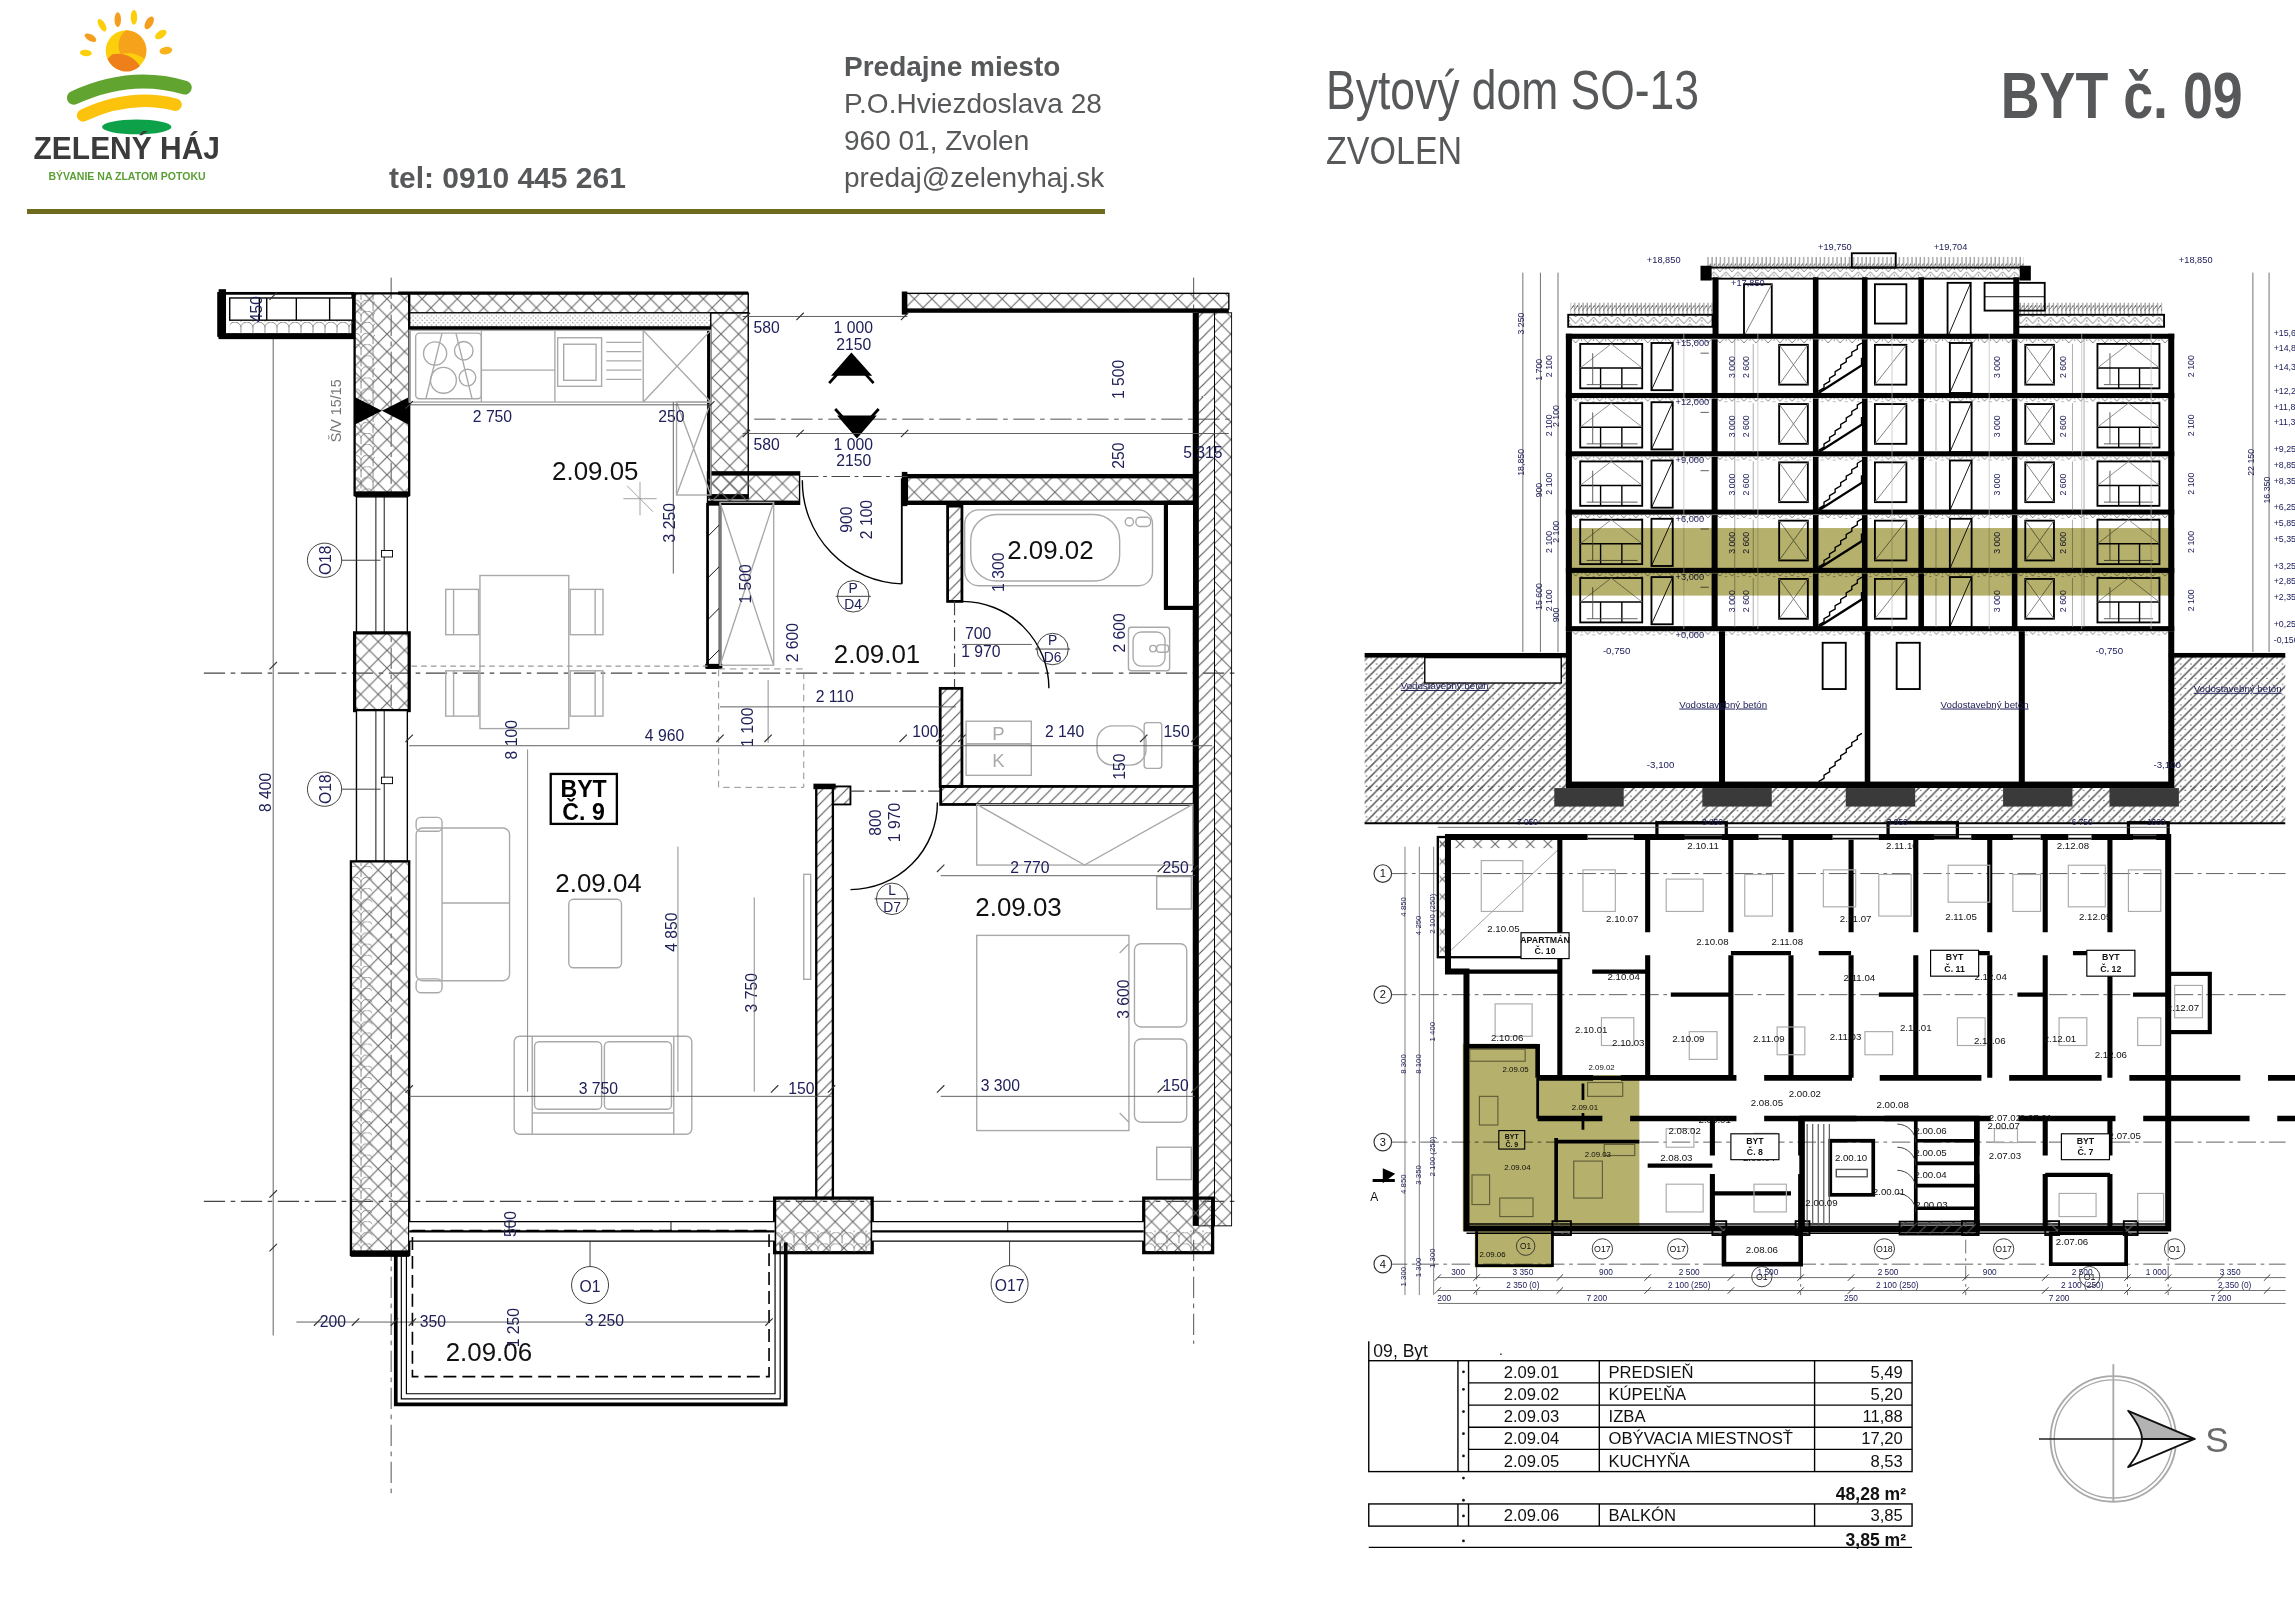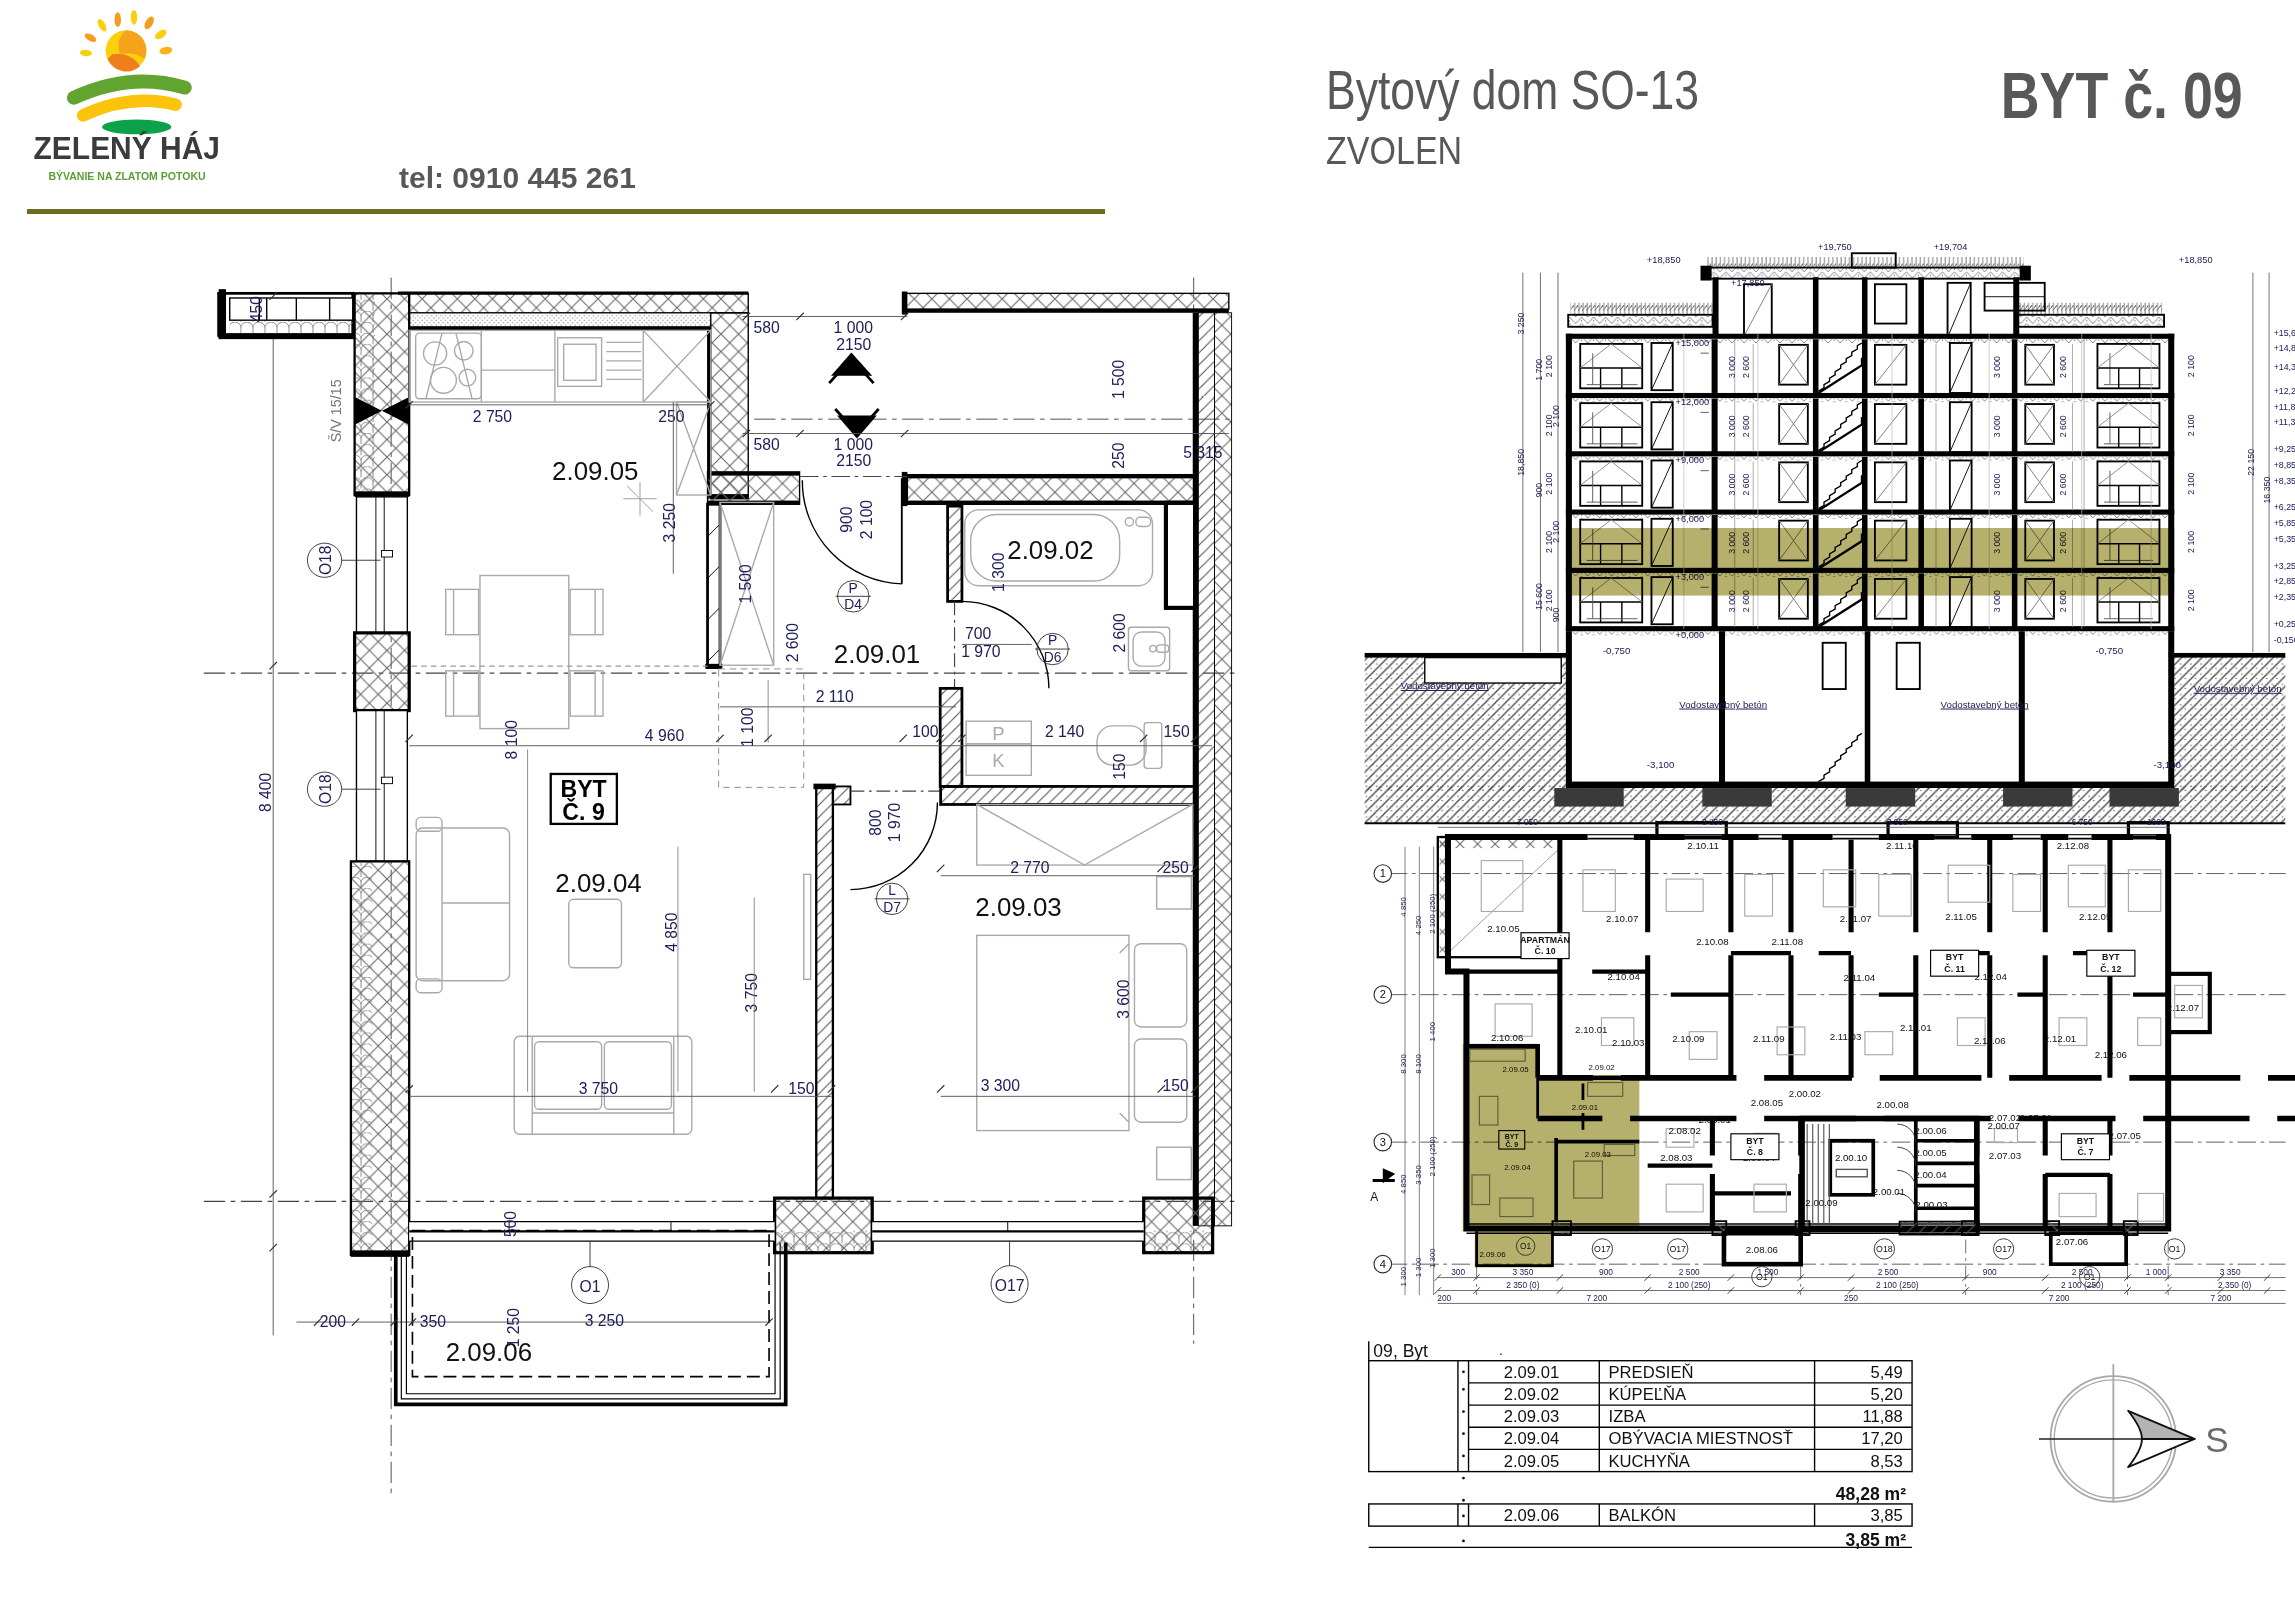--- a/index.html
+++ b/index.html
@@ -39,22 +39,25 @@
   <path d="M152,230 Q255,182 352,207" fill="none" stroke="#fcc30c" stroke-width="27" stroke-linecap="round"></path>
 
   <ellipse cx="268" cy="255" rx="75" ry="16" fill="#0da14a"></ellipse>
 </g>
 
   <text x="31" y="325" font-size="66" font-weight="bold" fill="#3b3b3c" textLength="403" lengthAdjust="spacingAndGlyphs">ZELENÝ HÁJ</text>
 
   <text x="63" y="370" font-size="23" font-weight="bold" fill="#5a9e34" textLength="340" lengthAdjust="spacingAndGlyphs">BÝVANIE NA ZLATOM POTOKU</text>
 </svg>
 
-<div class="abs gray" style="left:399px;top:161px;font-size:30px;font-weight:bold;">tel: 0910 445 261</div>
-
+<div class="abs gray" style="left:389px;top:161px;font-size:30px;font-weight:bold;">tel: 0910 445 261</div>
+
+<div class="abs gray" style="left:844px;top:48px;font-size:28px;line-height:37px;">
+<b>Predajne miesto</b><br>P.O.Hviezdoslava 28<br>960 01, Zvolen<br>predaj@zelenyhaj.sk
+</div>
 
 <svg class="abs" style="left:1296px;top:37px" width="1000" height="139" viewBox="2800 80 2161 300">
 <text x="2865" y="235" font-size="120" fill="#57585a" textLength="806" lengthAdjust="spacingAndGlyphs">Bytový dom SO-13</text>
 
 <text x="2865" y="355" font-size="84" fill="#57585a" textLength="294" lengthAdjust="spacingAndGlyphs">ZVOLEN</text>
 
 <text x="4323" y="255" font-size="140" font-weight="bold" fill="#57585a" textLength="523" lengthAdjust="spacingAndGlyphs">BYT č. 09</text>
 </svg>
 
 <div class="abs" style="left:27px;top:209px;width:1078px;height:4.6px;background:#6e6b1e;"></div>

